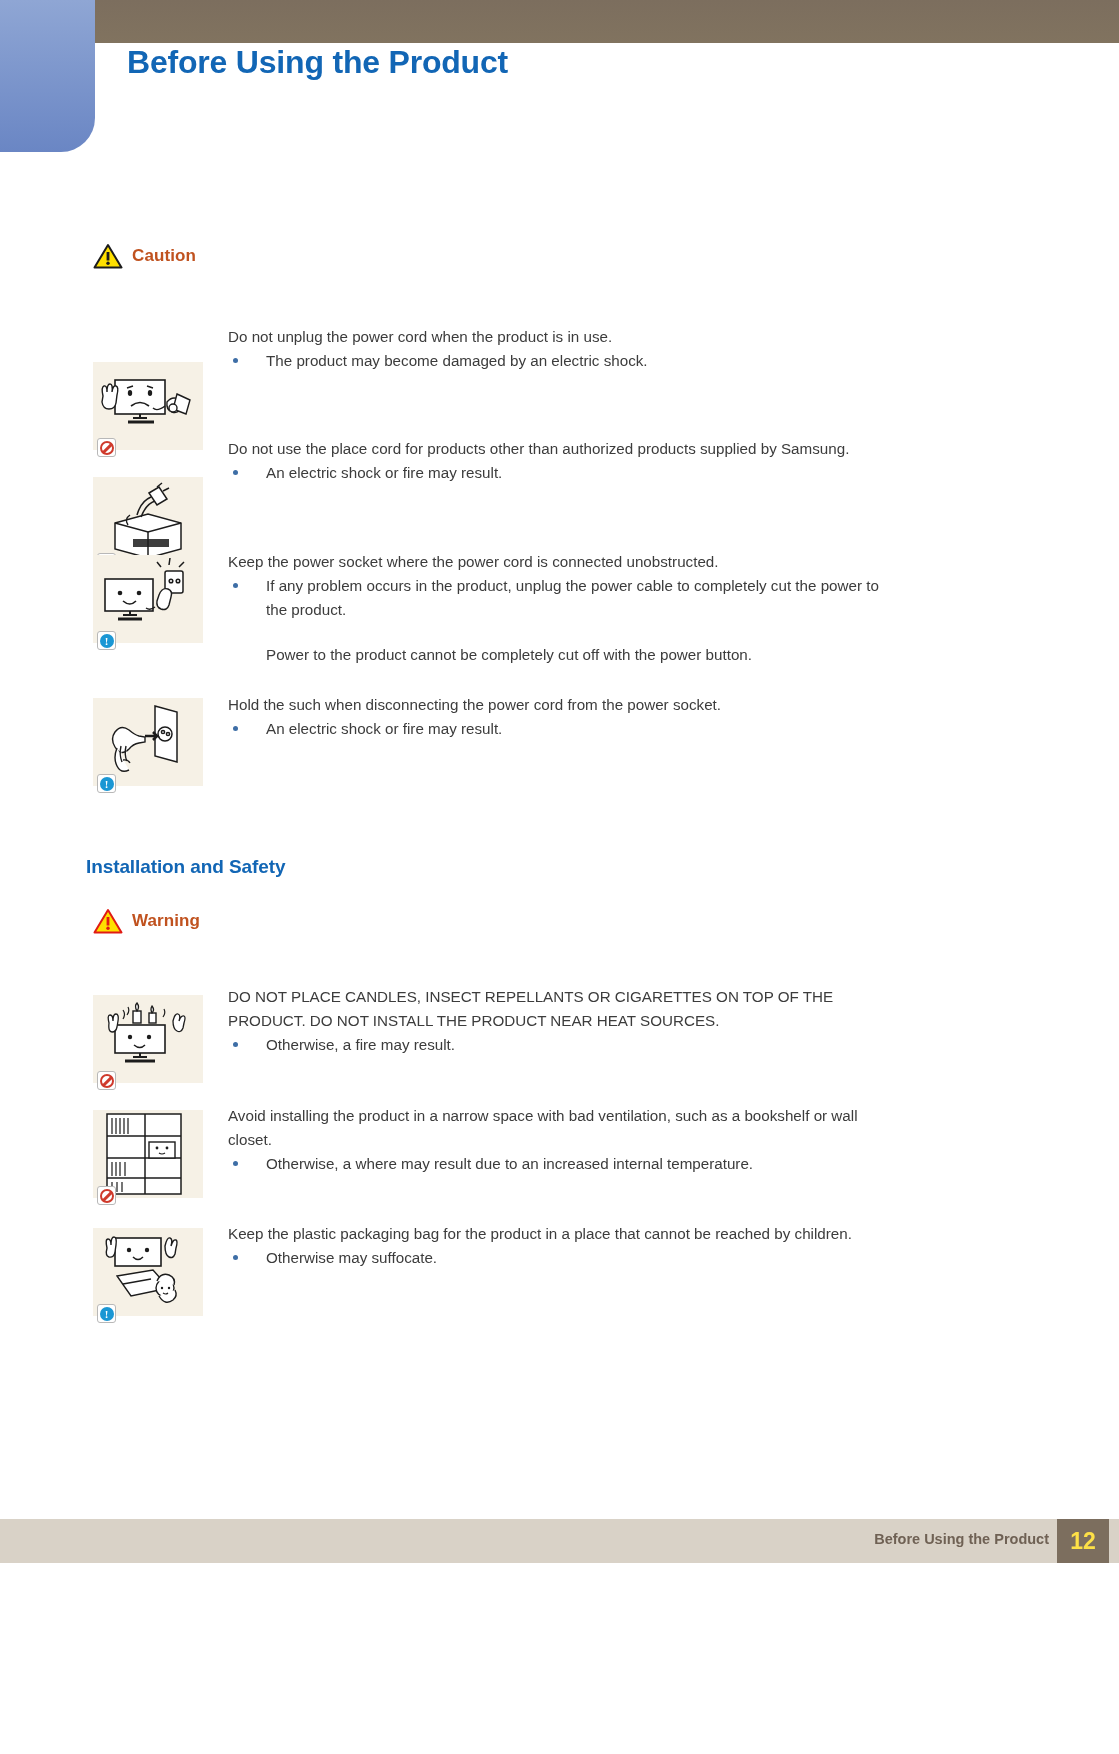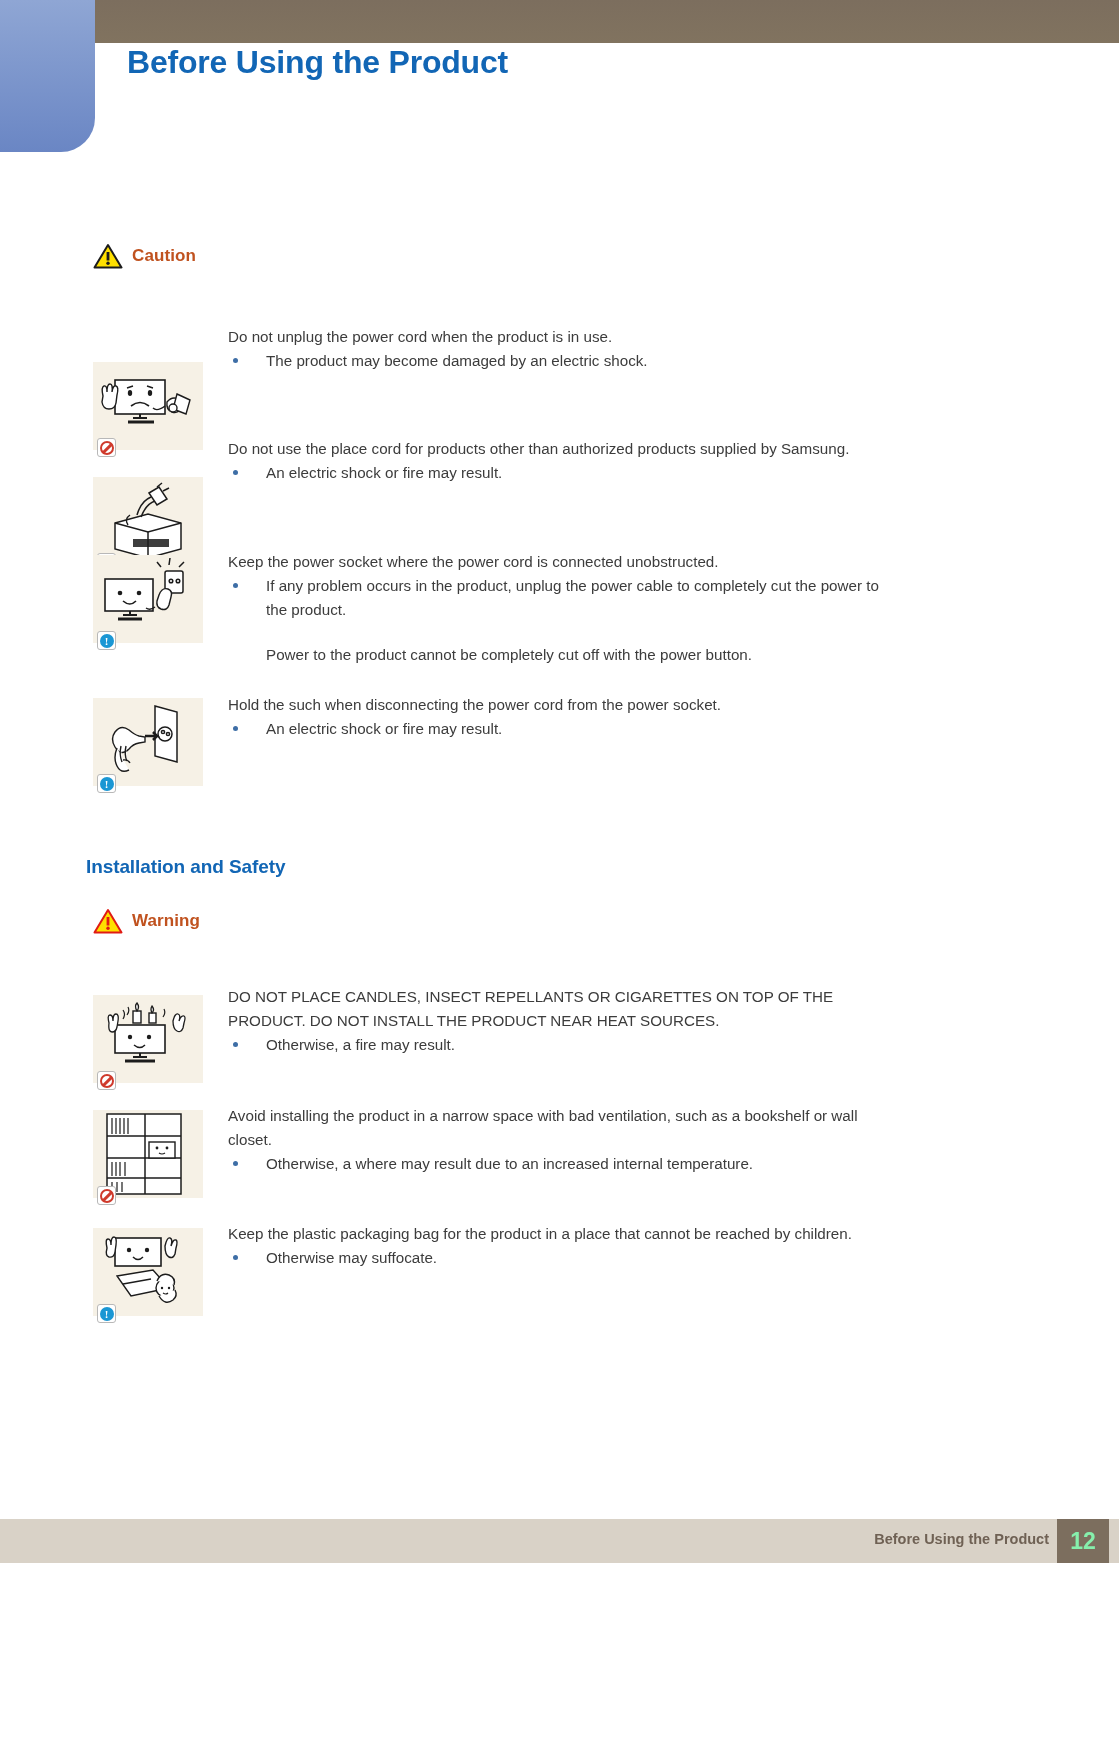--- a/index.html
+++ b/index.html
@@ -176,21 +176,21 @@
     color: #6f6154;
     white-space: nowrap;
   }
   .page-num-box {
     position: absolute;
     right: 10px;
     top: 1519px;
     width: 52px;
     height: 44px;
     background: #7c6e5e;
-    color: #86efac;
+    color: #fde047;
     font-size: 23px;
     font-weight: bold;
     display: flex;
     align-items: center;
     justify-content: center;
   }
 </style>
 </head>
 <body>
 

